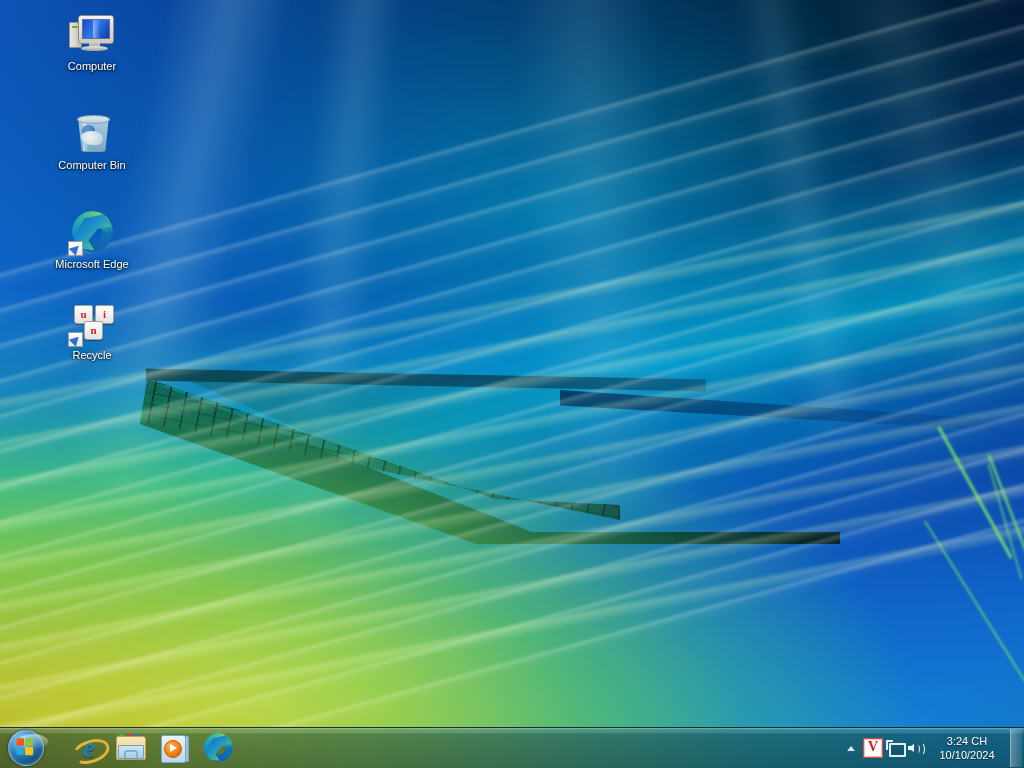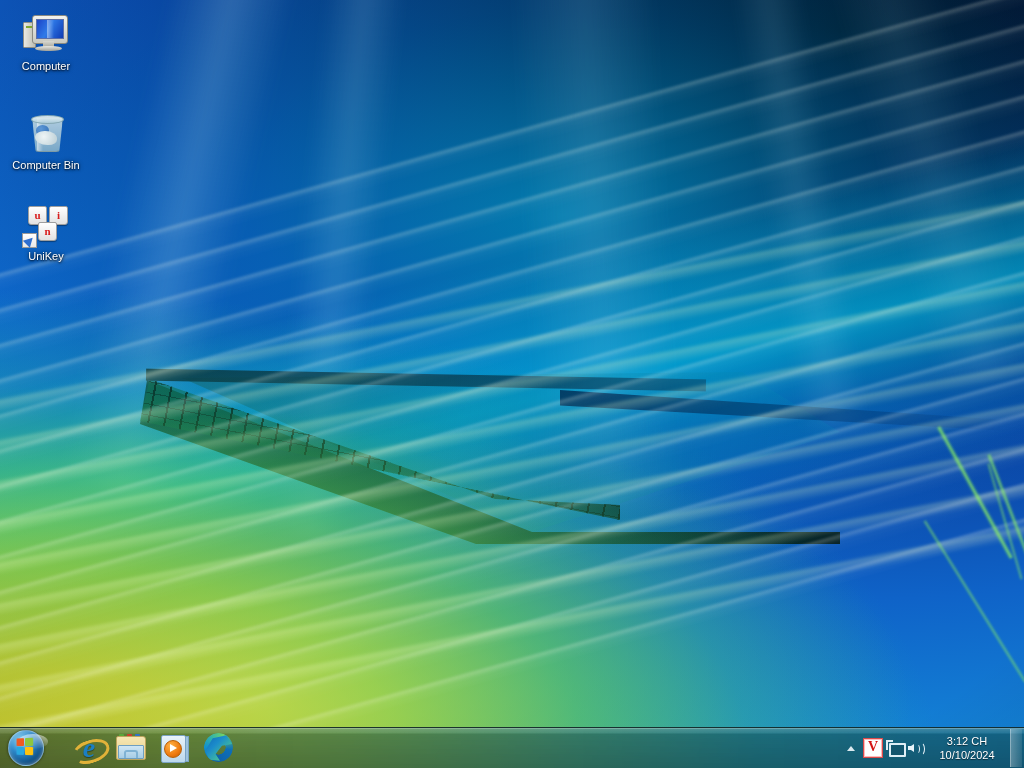--- a/index.html
+++ b/index.html
@@ -135,21 +135,21 @@
   }
   .blade.v1 { left: 900px; top: 490px; width: 150px; height: 5px; transform: rotate(61deg); }
   .blade.v2 { left: 915px; top: 560px; width: 230px; height: 4px; transform: rotate(69deg); }
   .blade.v3 { left: 880px; top: 600px; width: 190px; height: 3px; transform: rotate(58deg); opacity:.8;}
   .blade.v4 { left: 945px; top: 520px; width: 120px; height: 3px; transform: rotate(74deg); opacity:.7;}
   .wp-vignette {
     background: radial-gradient(130% 110% at 40% 50%, rgba(0,0,0,0) 55%, rgba(0,0,0,0.35) 100%);
   }
 
   
-  #icon-layer { position: absolute; left: 0; top: 0; width: 92px; }
+  #icon-layer { position: absolute; left: 0; top: 0; width: 92px; padding-left: 46px; }
   .dicon {
     position: relative;
     width: 76px;
     margin: 0 0 0 6px;
     padding: 4px 2px 2px;
     text-align: center;
     cursor: default;
   }
   .dicon .glyph {
     width: 48px; height: 48px;
@@ -566,29 +566,37 @@
     <div class="dicon" style="margin-top:30px;">
       <div class="glyph ic-bin">
         <div class="can"></div>
         <div class="blob"></div>
         <div class="paper"></div>
         <div class="rim"></div>
       </div>
       <div class="label">Computer Bin</div>
     </div>
 
+    <div class="dicon" style="margin-top:30px;">
+      <div class="glyph ic-edge">
+        <div class="e-outer"></div>
+        <div class="e-body"></div>
+        <div class="shortcut-arrow"></div>
+      </div>
+      <div class="label">Microsoft Edge</div>
+    </div>
 
     <div class="dicon" style="margin-top:22px;">
       <div class="glyph ic-unikey">
         <div class="key k1">u</div>
         <div class="key k2">i</div>
         <div class="key k3">n</div>
         <div class="shortcut-arrow"></div>
       </div>
-      <div class="label">UniKey</div>
+      <div class="label">Recycle</div>
     </div>
 
   </div>
 
   <div id="taskbar">
 
     <div id="start-orb">
       <div class="orb">
         <div class="gloss"></div>
       </div>
@@ -659,21 +667,21 @@
       <div class="tray-btn">
         <div class="vol-ico">
           <div class="spkbox"></div>
           <div class="spk"></div>
           <div class="w w1"></div>
           <div class="w w2"></div>
         </div>
       </div>
 
       <div id="clock">
-        <div>3:12 CH</div>
+        <div>3:24 CH</div>
         <div>10/10/2024</div>
       </div>
 
       <div id="show-desktop"></div>
     </div>
 
   </div>
 </div>
 
 </body></html>

